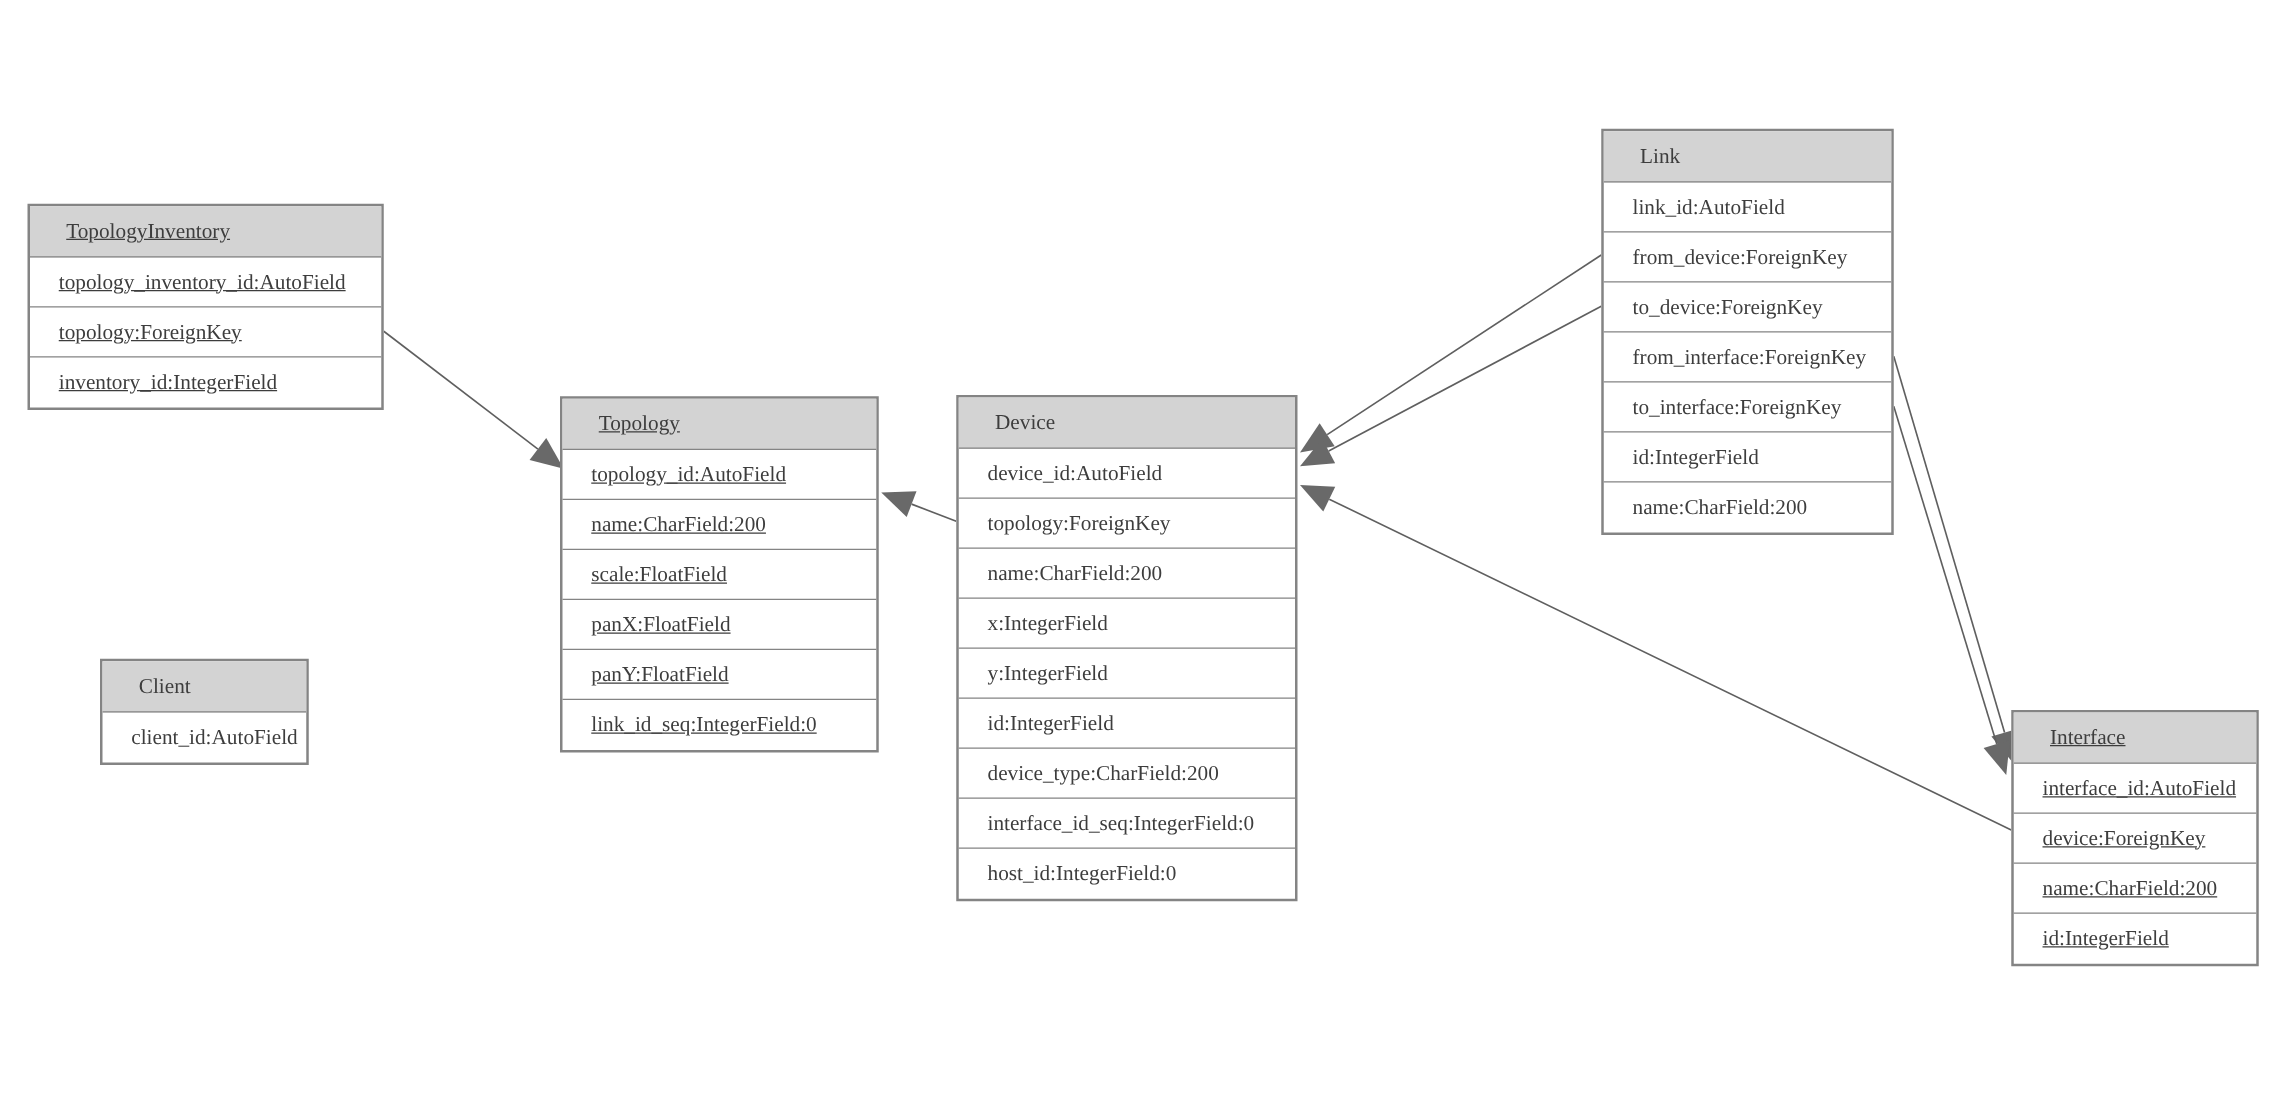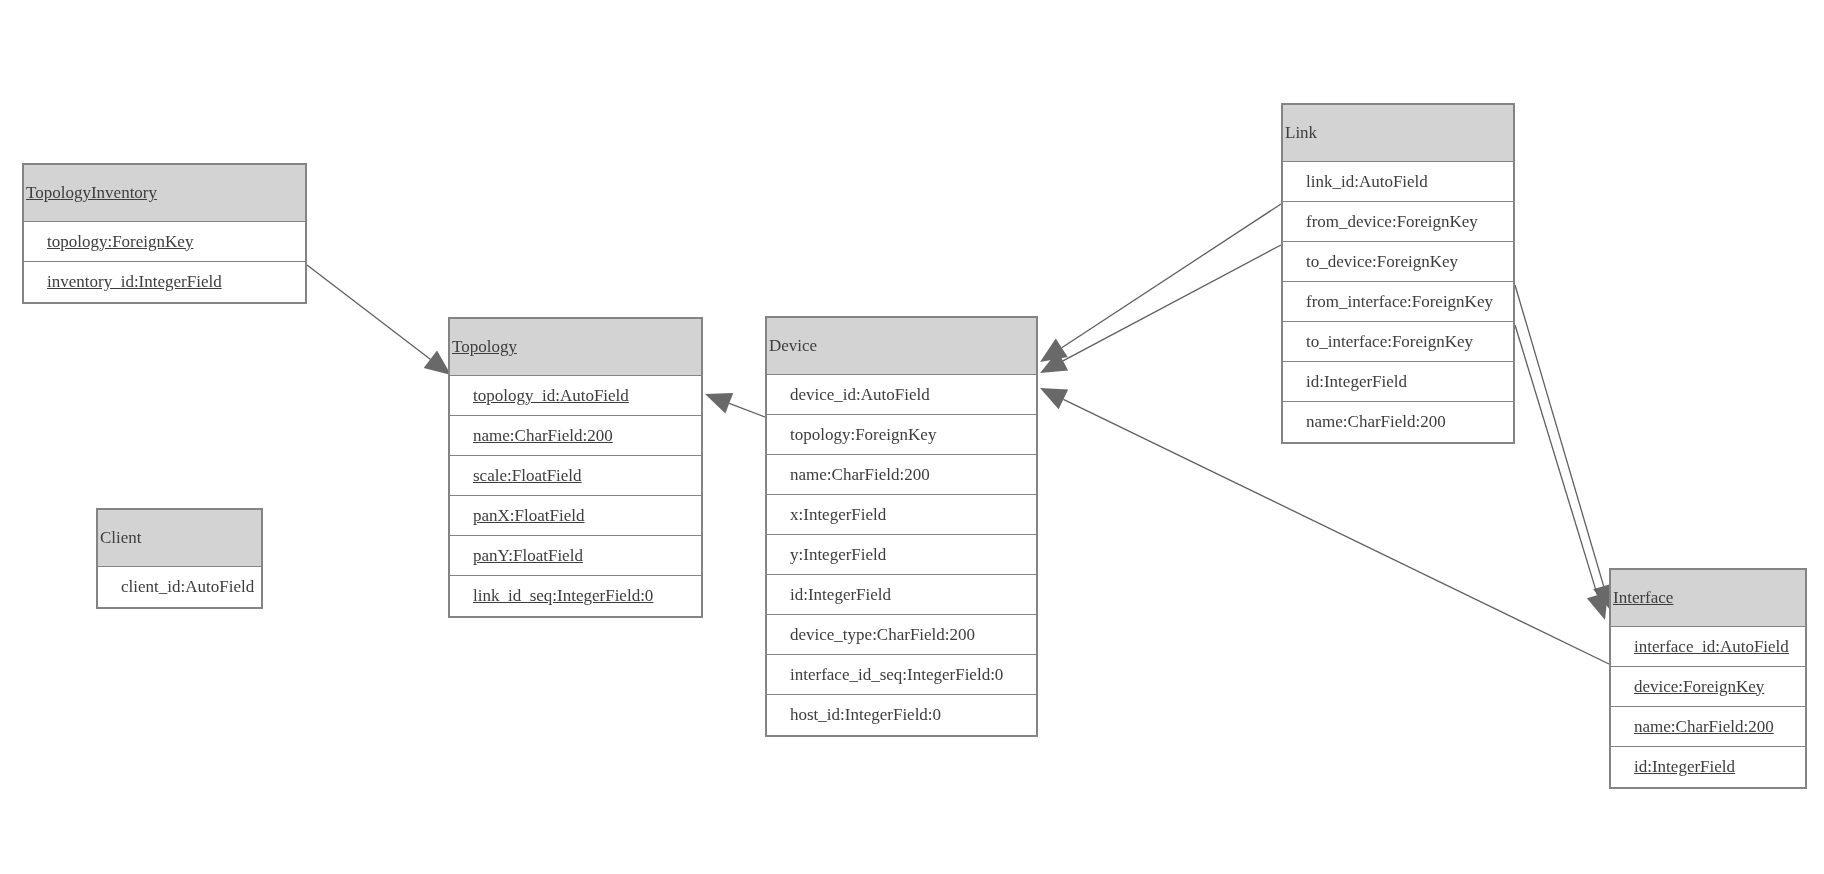--- a/index.html
+++ b/index.html
@@ -25,26 +25,26 @@
   }
   .table {
     position: absolute;
     background: #ffffff;
     border: 2px solid #848484;
     box-sizing: border-box;
     font-size: 17px;
     color: #3d3d3d;
   }
   .thead {
-    height: 57px;
+    height: 41px;
     background: #d3d3d3;
     border-bottom: 1px solid #848484;
     display: flex;
     align-items: center;
-    padding-left: 2px;
+    padding-left: 29px;
     box-sizing: border-box;
   }
   .trow {
     height: 40px;
     border-bottom: 1px solid #848484;
     display: flex;
     align-items: center;
     padding-left: 23px;
     box-sizing: border-box;
     white-space: nowrap;
@@ -68,33 +68,34 @@
       <polygon points="1040,373 1057.802517179919,351.0894915152869 1068.1219672372786,370.51908107640895" fill="#696969"></polygon>
       <line x1="1609" y1="664" x2="1063.393210140107" y2="399.347145867609" stroke="#5f5f5f" stroke-width="1.3"></line>
       <polygon points="1040,388 1068.19392569948,389.4500185006407 1058.592494580734,409.24427323457735" fill="#696969"></polygon>
       <line x1="1515" y1="285" x2="1603.6553918553923" y2="586.0589348422694" stroke="#5f5f5f" stroke-width="1.3"></line>
       <polygon points="1611,611 1593.1034027501985,589.1662690572958 1614.207380960586,582.951600627243" fill="#696969"></polygon>
       <line x1="1515" y1="325" x2="1597.4130272796633" y2="595.1315894166743" stroke="#5f5f5f" stroke-width="1.3"></line>
       <polygon points="1605,620 1586.8917766482564,598.3414624906628 1607.9342779110702,591.9217163426857" fill="#696969"></polygon>
     </svg>
 <div class="table" style="left: 22px; top: 163px; width: 285px; text-decoration: underline;">
       <div class="thead">TopologyInventory</div>
+      <div class="trow">topology_inventory_id:AutoField</div>
       <div class="trow">topology:ForeignKey</div>
       <div class="trow">inventory_id:IntegerField</div>
     </div>
     <div class="table" style="left: 448px; top: 317px; width: 255px; text-decoration: underline;">
       <div class="thead">Topology</div>
       <div class="trow">topology_id:AutoField</div>
       <div class="trow">name:CharField:200</div>
       <div class="trow">scale:FloatField</div>
       <div class="trow">panX:FloatField</div>
       <div class="trow">panY:FloatField</div>
       <div class="trow">link_id_seq:IntegerField:0</div>
     </div>
-    <div class="table" style="left: 80px; top: 508px; width: 167px; margin-left: 16px;">
+    <div class="table" style="left: 80px; top: 527px; width: 167px;">
       <div class="thead">Client</div>
       <div class="trow">client_id:AutoField</div>
     </div>
     <div class="table" style="left: 765px; top: 316px; width: 273px;">
       <div class="thead">Device</div>
       <div class="trow">device_id:AutoField</div>
       <div class="trow">topology:ForeignKey</div>
       <div class="trow">name:CharField:200</div>
       <div class="trow">x:IntegerField</div>
       <div class="trow">y:IntegerField</div>

